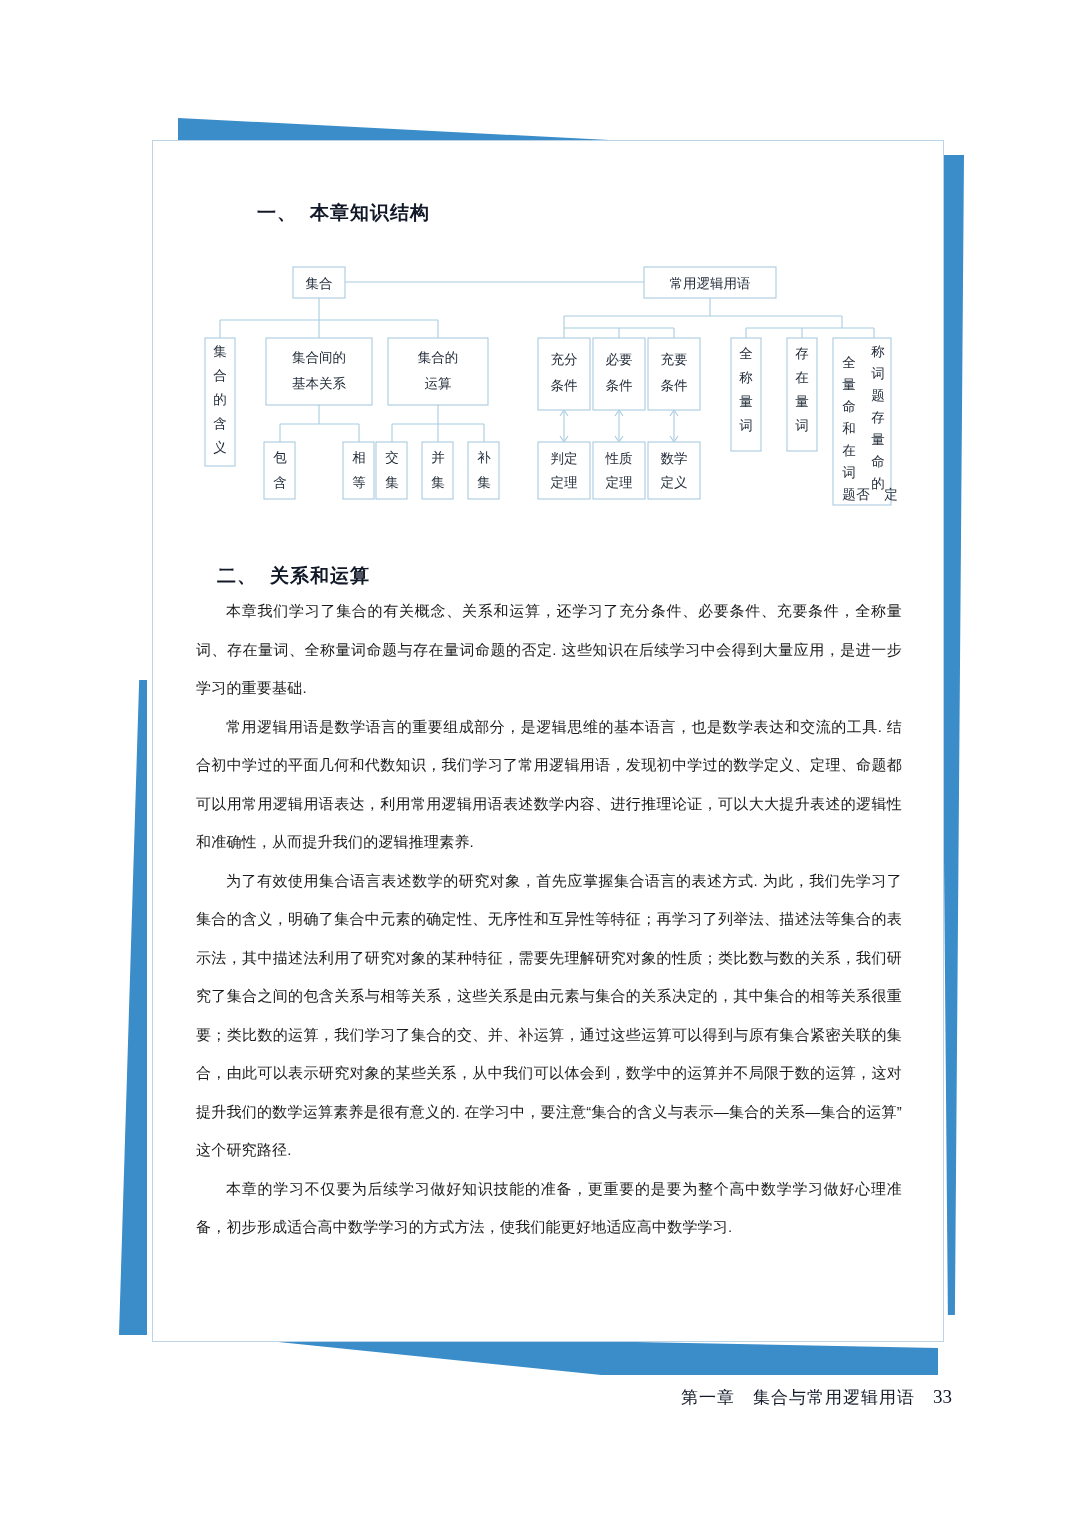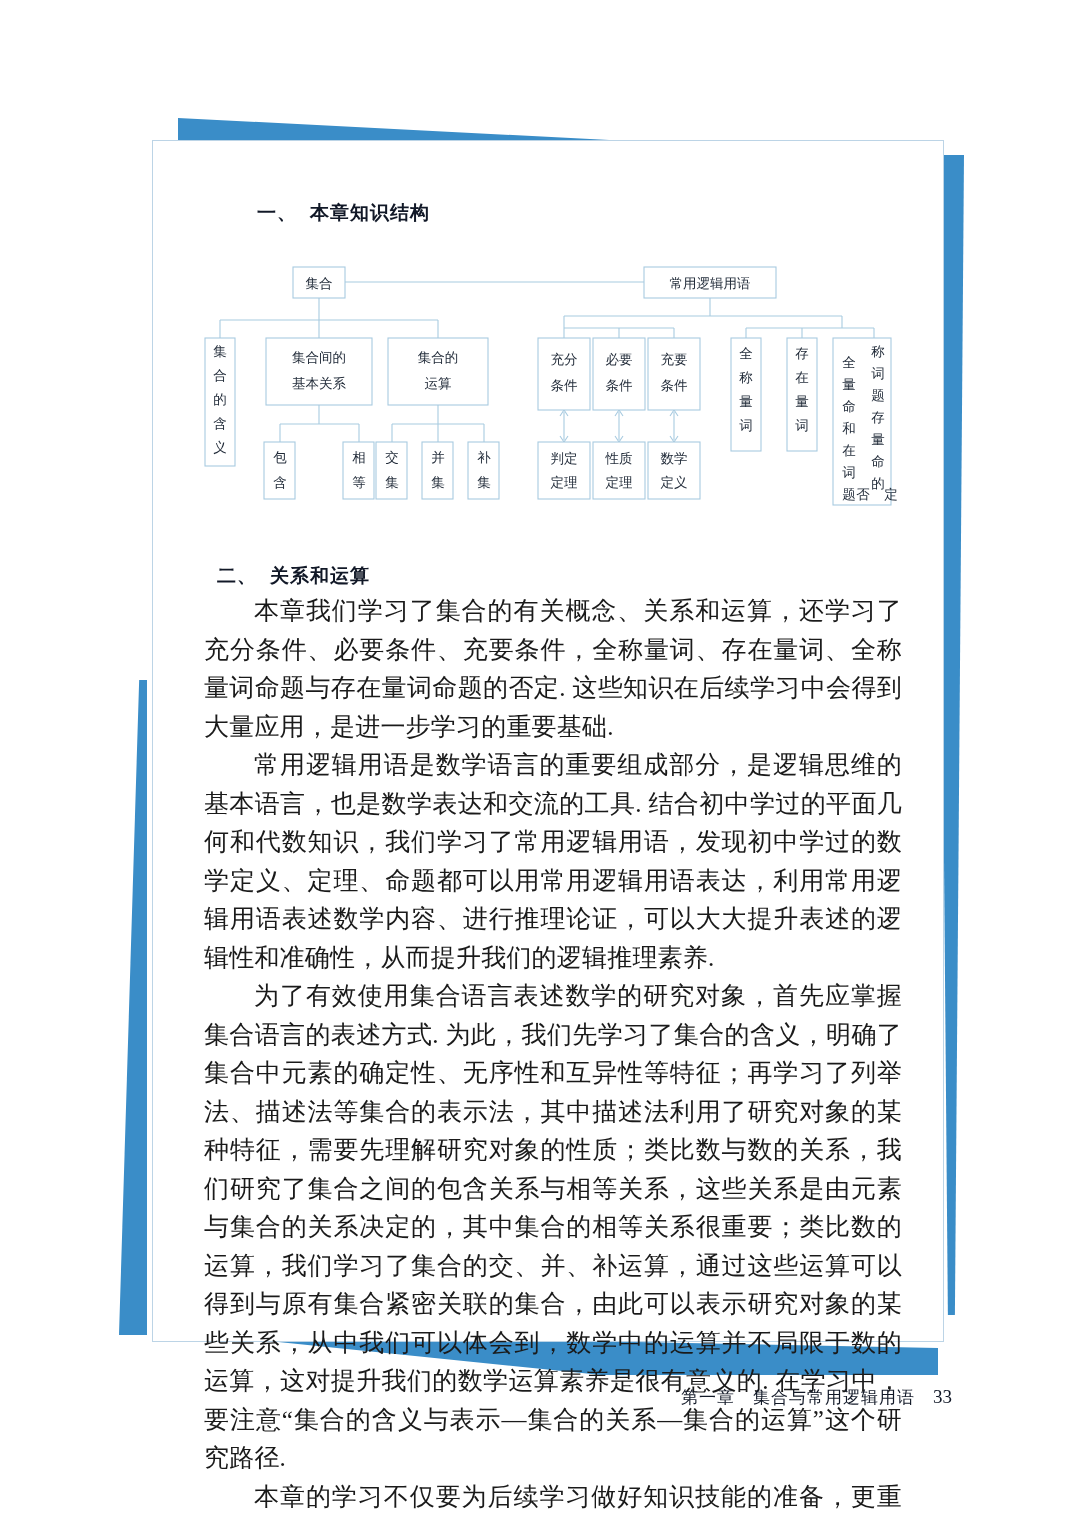--- a/index.html
+++ b/index.html
@@ -87,24 +87,24 @@
   .dtxt-v{
     font-family:"Liberation Serif","DejaVu Serif",serif;
     font-size:13.5px;fill:#1f2937;text-anchor:middle;
   }
 
   
   #body-text{
     position:absolute;left:196px;top:592px;width:706px;
   }
   .para{
-    font-family:Liberation Serif, serif;
-    font-size:25px;line-height:38.5px;color:#1a1a1a;
+    font-family:Liberation Sans, sans-serif;
+    font-size:15px;line-height:38.5px;color:#1a1a1a;
     text-align:justify;text-justify:inter-character;
-    text-indent:2em;margin:0 0 0 8px;
+    text-indent:2em;margin:0 0 0 0;
     letter-spacing:.2px;
   }
 
   
   #footer{
     position:absolute;left:0;top:1386px;width:1080px;
     text-align:right;padding-right:128px;box-sizing:border-box;
     font-family:"Liberation Serif","DejaVu Serif",serif;
     font-size:17px;color:#111827;
   }

